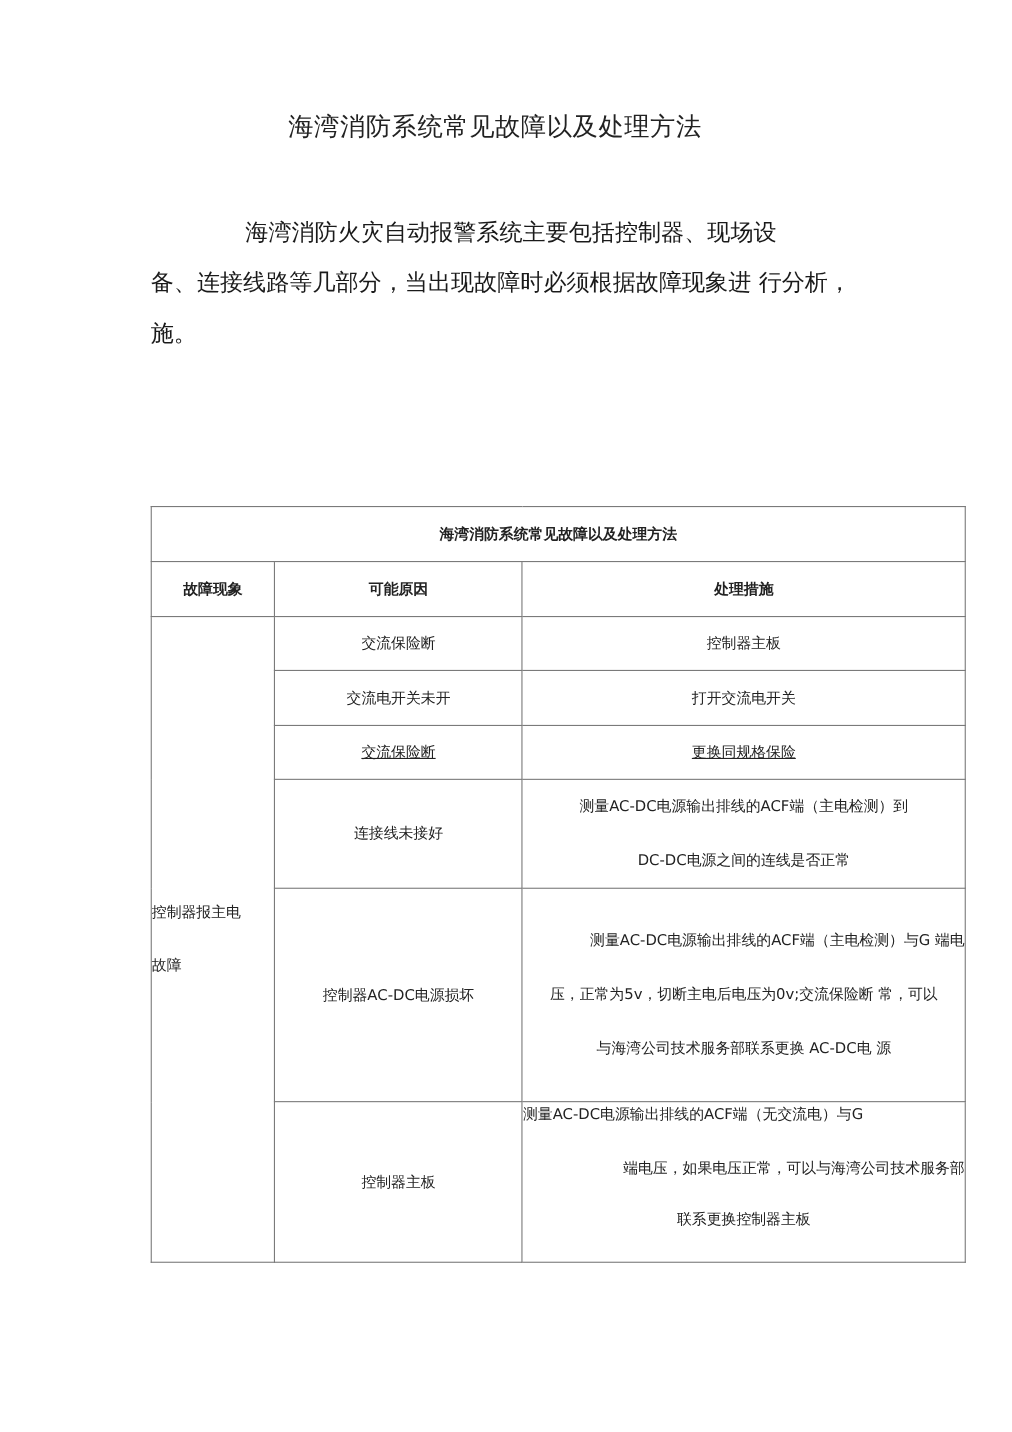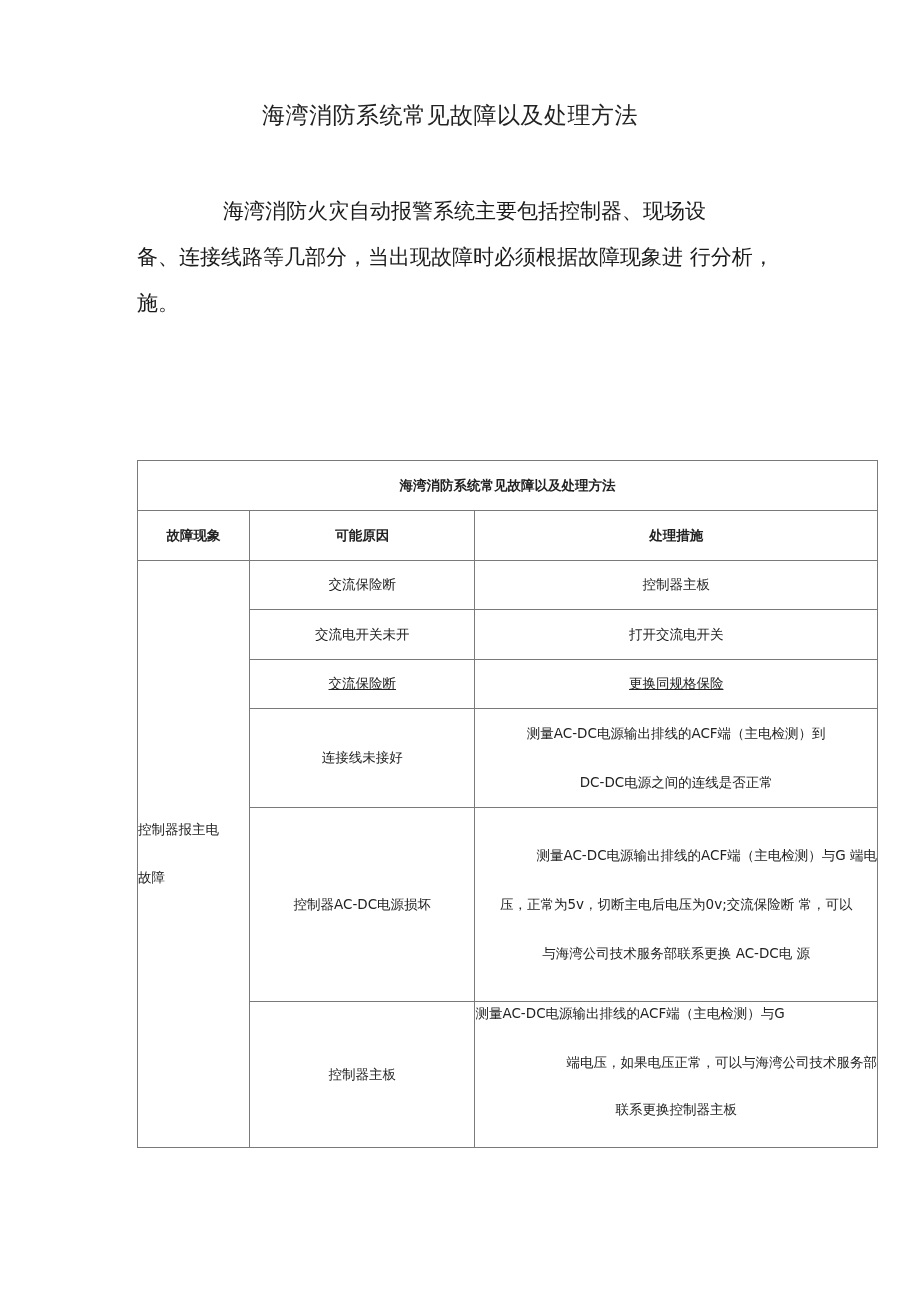--- a/index.html
+++ b/index.html
@@ -22,21 +22,21 @@
     }
     table.faults td, table.faults th {
       border: 1px solid #7a7a7a; text-align: center; vertical-align: middle; padding: 0;
     }
     table.faults th { font-weight: bold; }
     .c1 { width: 112px; }
     .c2 { width: 225px; }
     .c3 { width: 402px; }
     .cell-lines span { display: block; line-height: 49px; }
     .left { text-align: left !important; }
-    .symptom span { display: block; line-height: 48px; font-family: Liberation Serif, serif; }
+    .symptom span { display: block; line-height: 48px; }
   </style>
 </head>
 <body>
 
 <div class="doc-title">海湾消防系统常见故障以及处理方法</div>
 
 <div class="para">
   <span class="line indent">海湾消防火灾自动报警系统主要包括控制器、现场设</span>
   <span class="line">备、连接线路等几部分，当出现故障时必须根据故障现象进 行分析，</span>
   <span class="line">施。</span>
@@ -84,19 +84,19 @@
     <td>控制器AC-DC电源损坏</td>
     <td class="cell-lines">
       <span style="text-align:right;">测量AC-DC电源输出排线的ACF端（主电检测）与G 端电</span>
       <span>压，正常为5v，切断主电后电压为0v;交流保险断 常，可以</span>
       <span>与海湾公司技术服务部联系更换  AC-DC电 源</span>
     </td>
   </tr>
   <tr style="height:146px;">
     <td>控制器主板</td>
     <td class="cell-lines" style="vertical-align:top;">
-      <span style="text-align:left;line-height:22px;margin-bottom:27px;">测量AC-DC电源输出排线的ACF端（主电检测）与G</span>
+      <span style="text-align:left;line-height:22px;margin-bottom:27px;">测量AC-DC电源输出排线的ACF端（无交流电）与G</span>
       <span style="text-align:right;line-height:22px;margin-bottom:27px;">端电压，如果电压正常，可以与海湾公司技术服务部</span>
       <span style="line-height:22px;font-family:Liberation Mono, monospace;">联系更换控制器主板</span>
     </td>
   </tr>
 </tbody>
   </table>
 
 </body></html>

